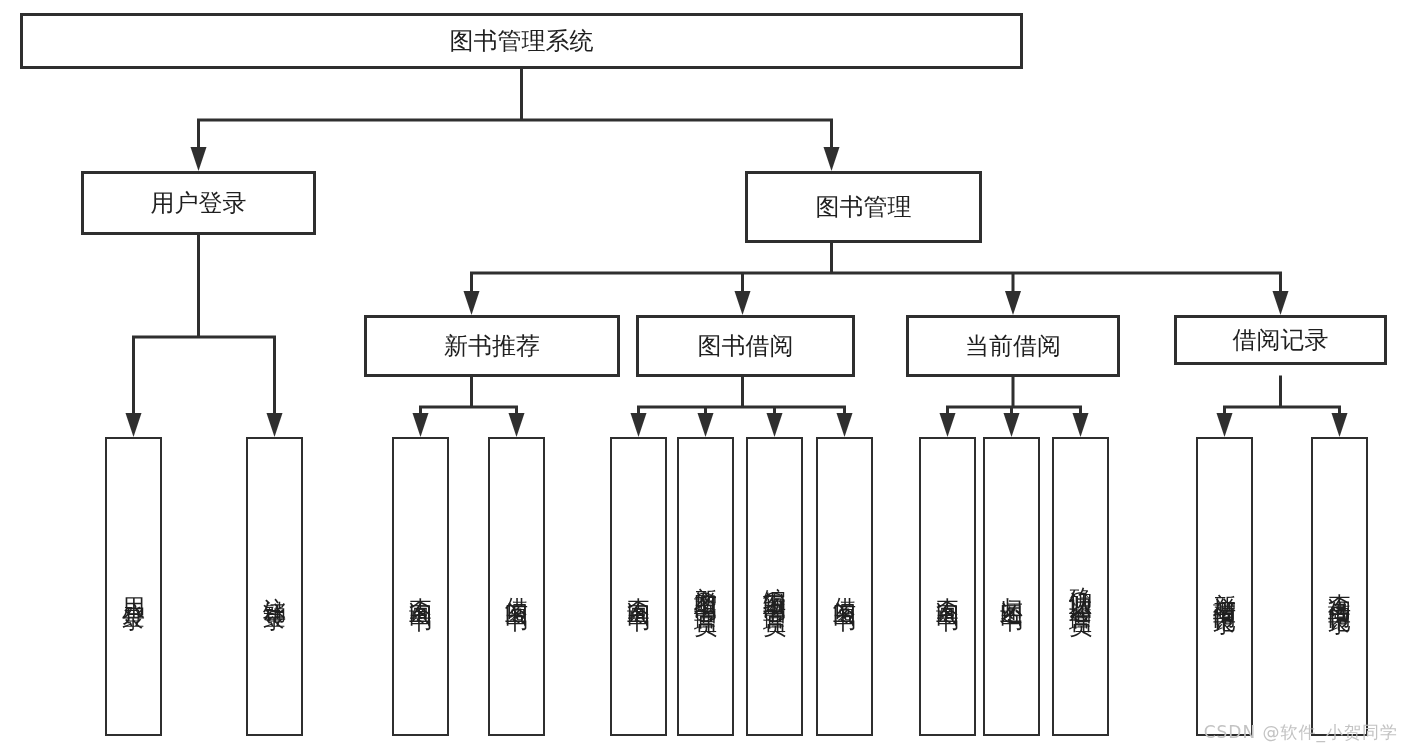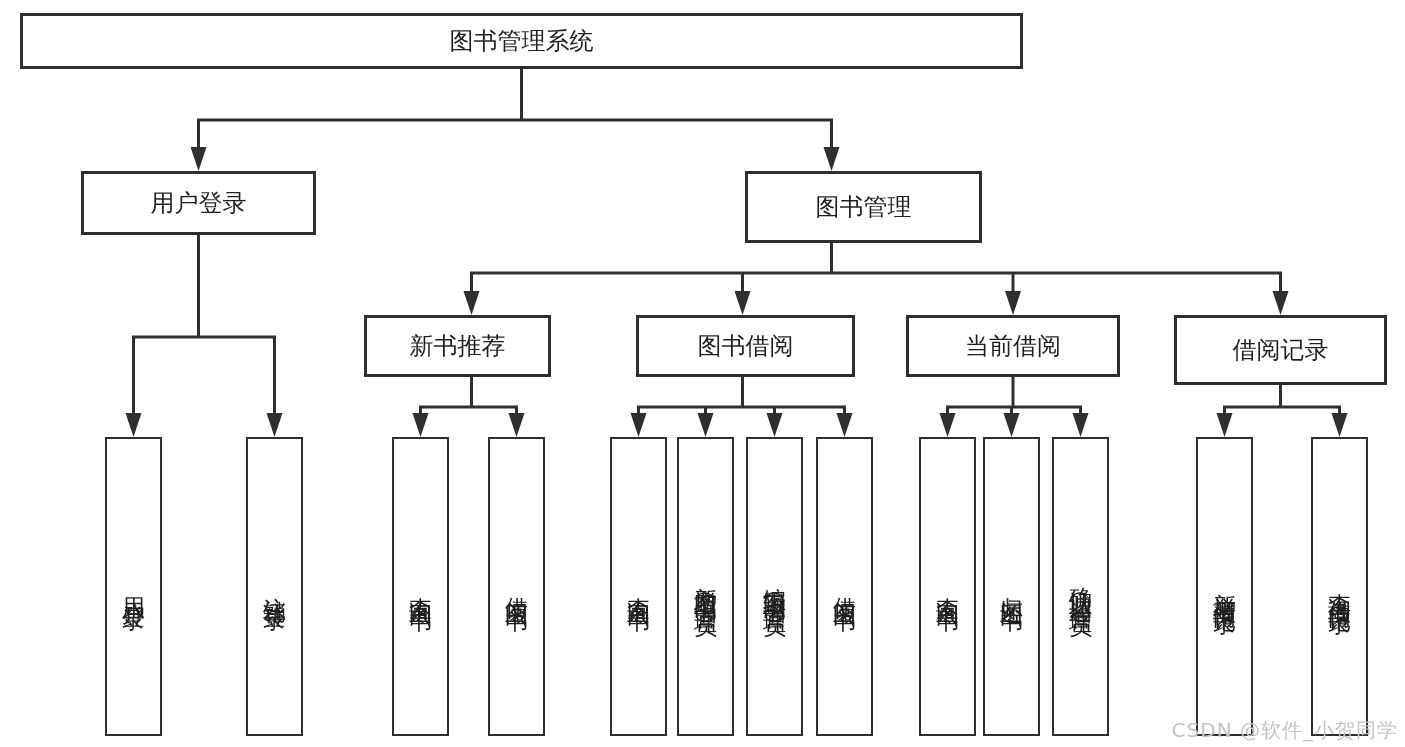--- a/index.html
+++ b/index.html
@@ -43,21 +43,21 @@
     writing-mode: vertical-rl;
     text-orientation: mixed;
     letter-spacing: 4px;
     line-height: 1;
     white-space: nowrap;
   }
   .watermark {
     position: absolute;
     right: 7px;
     bottom: 3px;
-    font-size: 20px;
+    font-size: 17px;
     letter-spacing: 1px;
     color: #c3c3c3;
     z-index: 5;
   }
 </style>
 </head>
 <body>
 
 <div class="canvas">
 
@@ -123,30 +123,30 @@
     <span>图书管理系统</span>
   </div>
 
   <div class="node" style="left:81px; top:171px; width:235px; height:64px;">
     <span>用户登录</span>
   </div>
   <div class="node" style="left:713px; top:171px; width:237px; height:72px;margin-left:32px;">
     <span>图书管理</span>
   </div>
 
-  <div class="node" style="left:364px; top:315px; width:187px; height:62px;">
+  <div class="node" style="left:364px; top:315px; width:256px; height:62px;">
     <span>新书推荐</span>
   </div>
   <div class="node" style="left:636px; top:315px; width:219px; height:62px;">
     <span>图书借阅</span>
   </div>
   <div class="node" style="left:906px; top:315px; width:214px; height:62px;">
     <span>当前借阅</span>
   </div>
-  <div class="node" style="left:1174px; top:315px; width:213px; height:70px;">
+  <div class="node" style="left:1174px; top:315px; width:213px; height:50px;">
     <span>借阅记录</span>
   </div>
 
   <div class="node leaf" style="left:105px; top:437px; width:57px; height:299px;">
     <span class="vtext">用户登录</span>
   </div>
   <div class="node leaf" style="left:246px; top:437px; width:57px; height:299px;">
     <span class="vtext">注销登录</span>
   </div>
 

